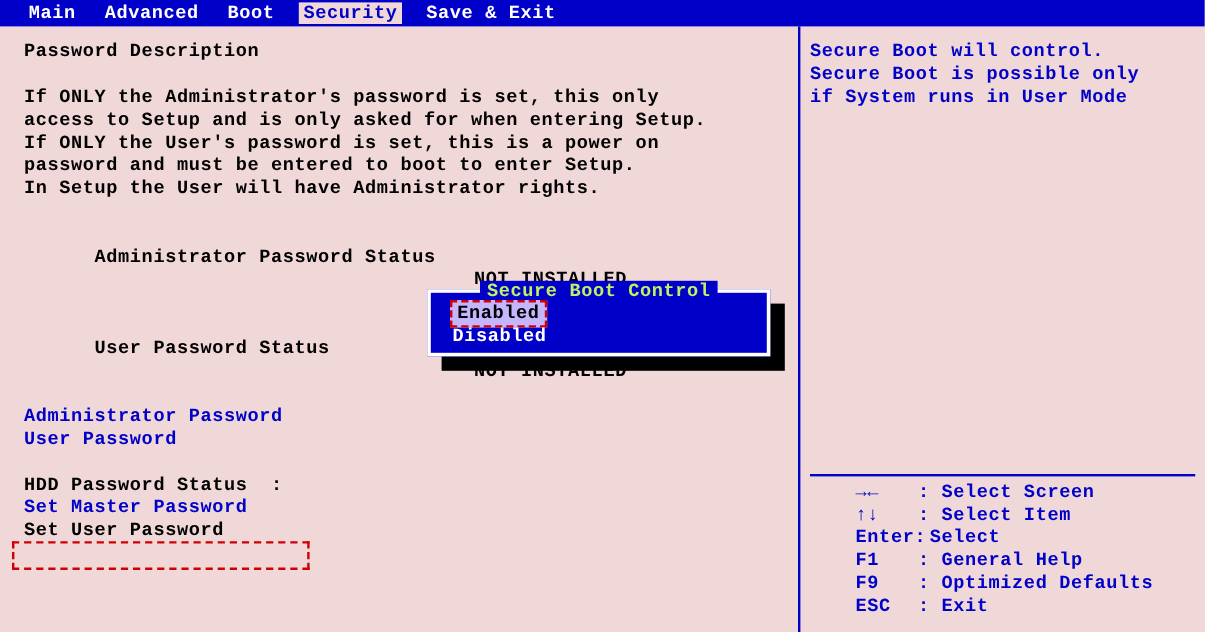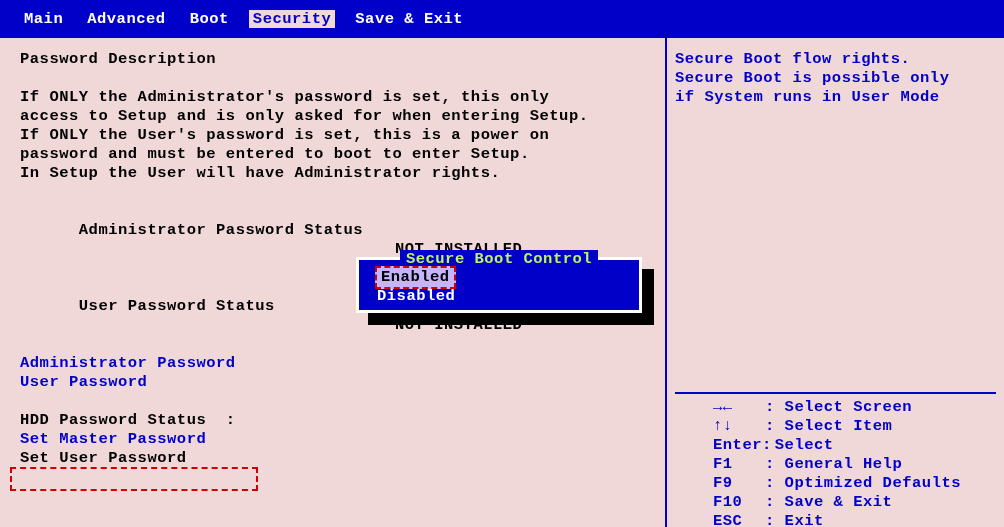--- a/index.html
+++ b/index.html
@@ -10,21 +10,21 @@
     background: #f0d8d8;
     letter-spacing: 0.5px;
     width: 1004px;
     height: 527px;
     overflow: hidden;
     position: relative;
   }
   .menubar {
     background: #0000c8;
     color: #fff;
-    height: 38px;
+    height: 22px;
     display: flex;
     align-items: center;
     padding: 0 20px;
     gap: 16px;
   }
   .menubar-item {
     padding: 0 4px;
     cursor: pointer;
   }
   .menubar-item.active {
@@ -145,27 +145,26 @@
       <div class="popup-title"><span>Secure Boot Control</span></div>
       <div>
         <span class="popup-item selected">Enabled</span>
       </div>
       <div class="popup-item">Disabled</div>
     </div>
   </div>
 
   <div class="right">
     <div class="helpdesc">
-      <div class="row">Secure Boot flow rights.</div>
+      <div class="row">Secure Boot will control.</div>
       <div class="row">Secure Boot is possible only</div>
       <div class="row">if System runs in User Mode</div>
     </div>
     <div class="hotkeys">
       <div class="hk-row"><span class="hk-key">→←</span>: <span>Select Screen</span></div>
       <div class="hk-row"><span class="hk-key">↑↓</span>: <span>Select Item</span></div>
       <div class="hk-row"><span class="hk-key">Enter:</span> <span>Select</span></div>
       <div class="hk-row"><span class="hk-key">F1</span>: <span>General Help</span></div>
       <div class="hk-row"><span class="hk-key">F9</span>: <span>Optimized Defaults</span></div>
-      <div class="hk-row"><span class="hk-key">F10</span>: <span>Save &amp; Exit</span></div>
       <div class="hk-row"><span class="hk-key">ESC</span>: <span>Exit</span></div>
     </div>
   </div>
 </div>
 
 </body></html>

